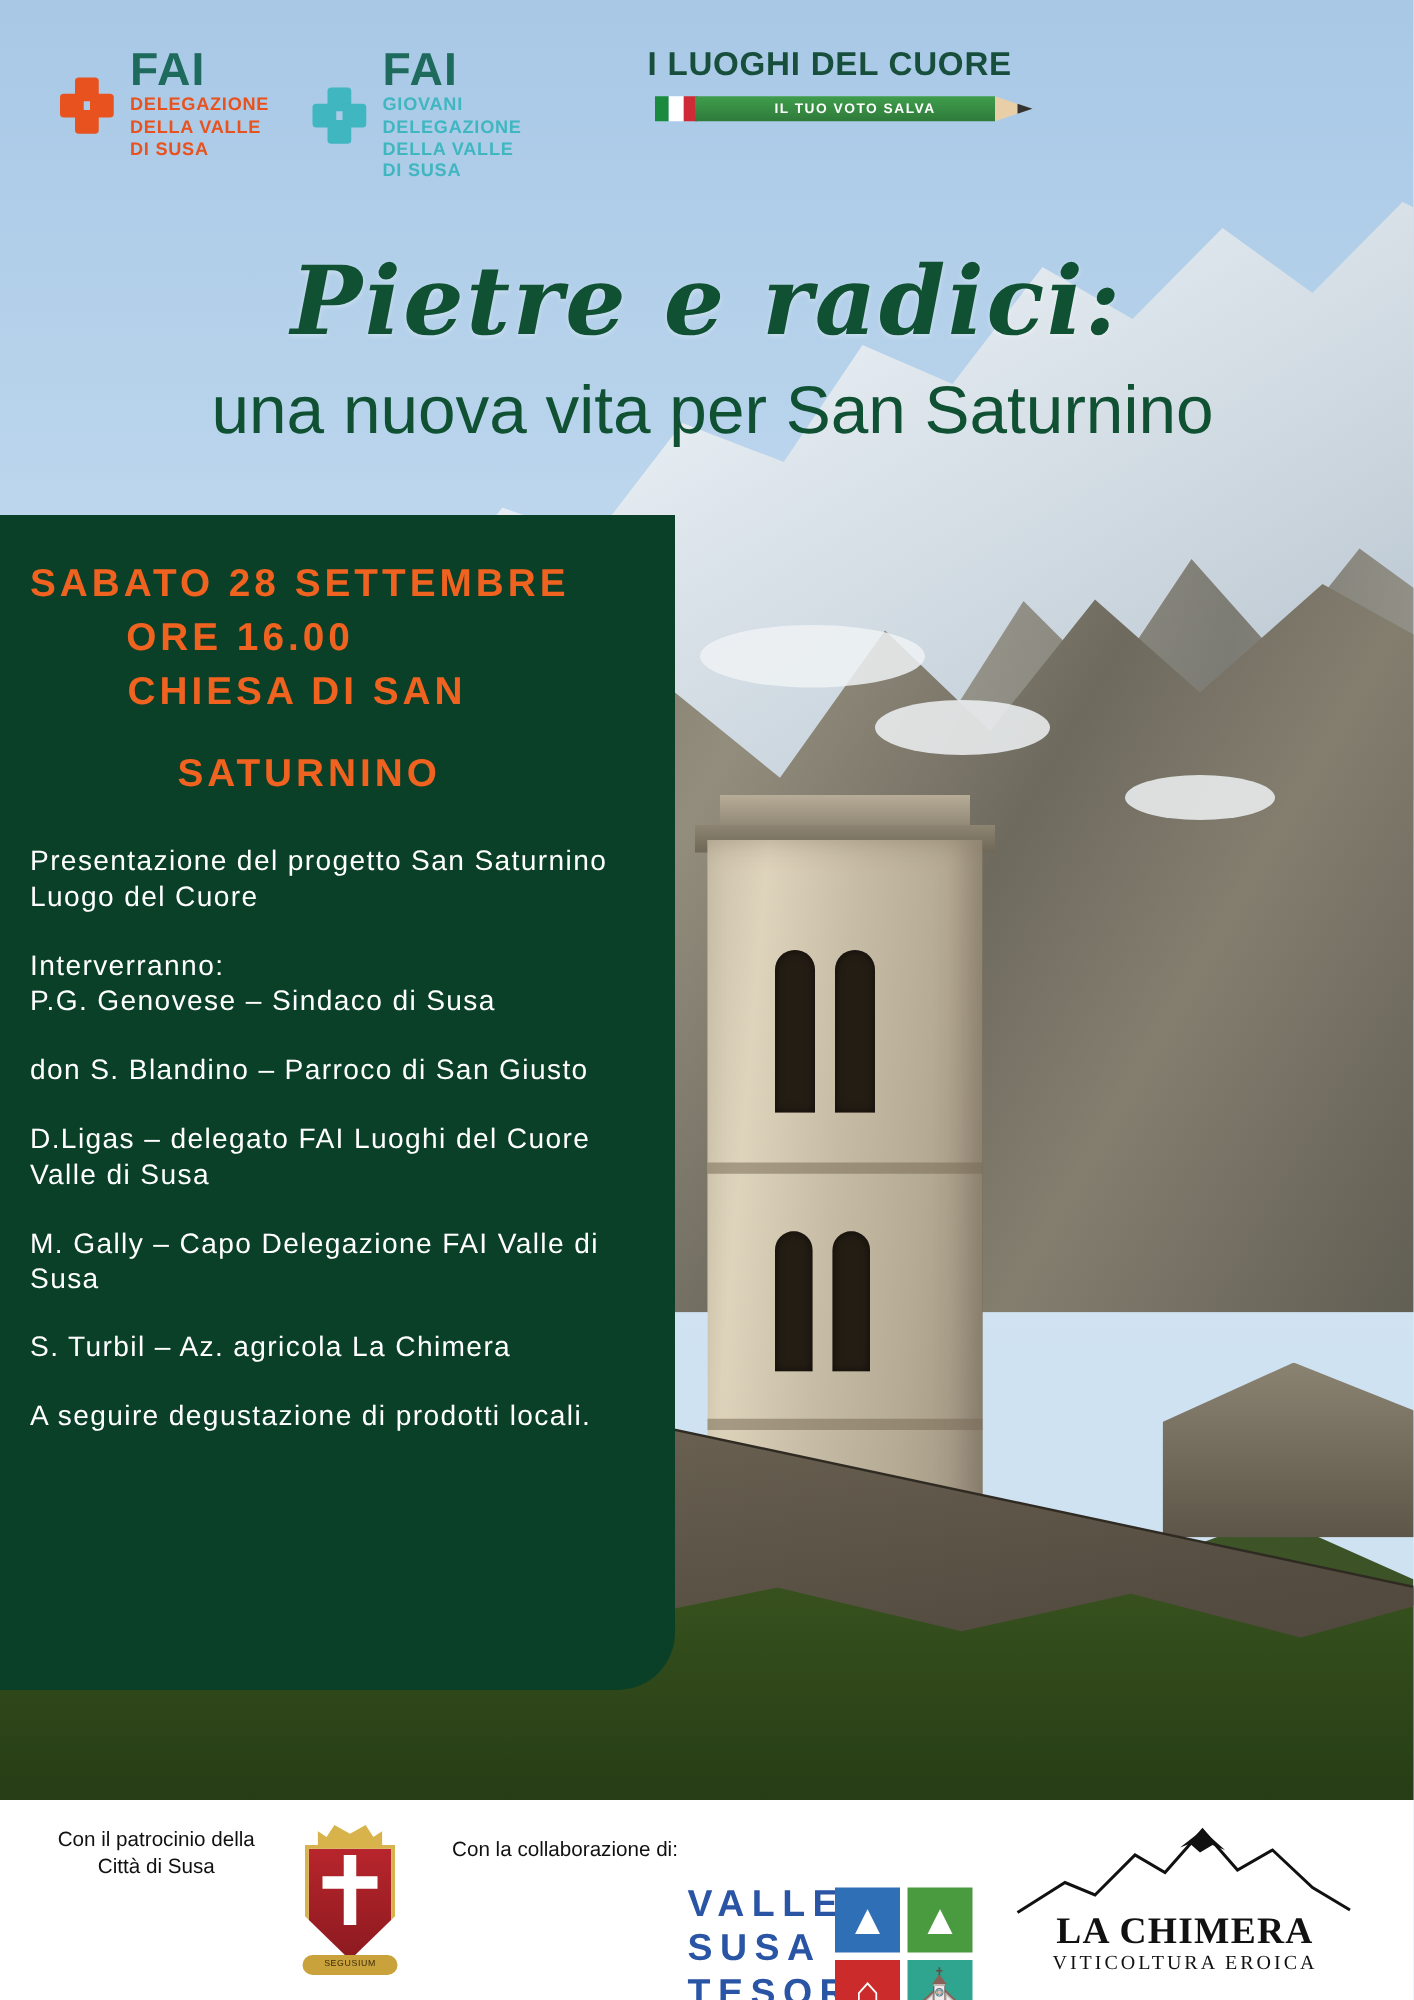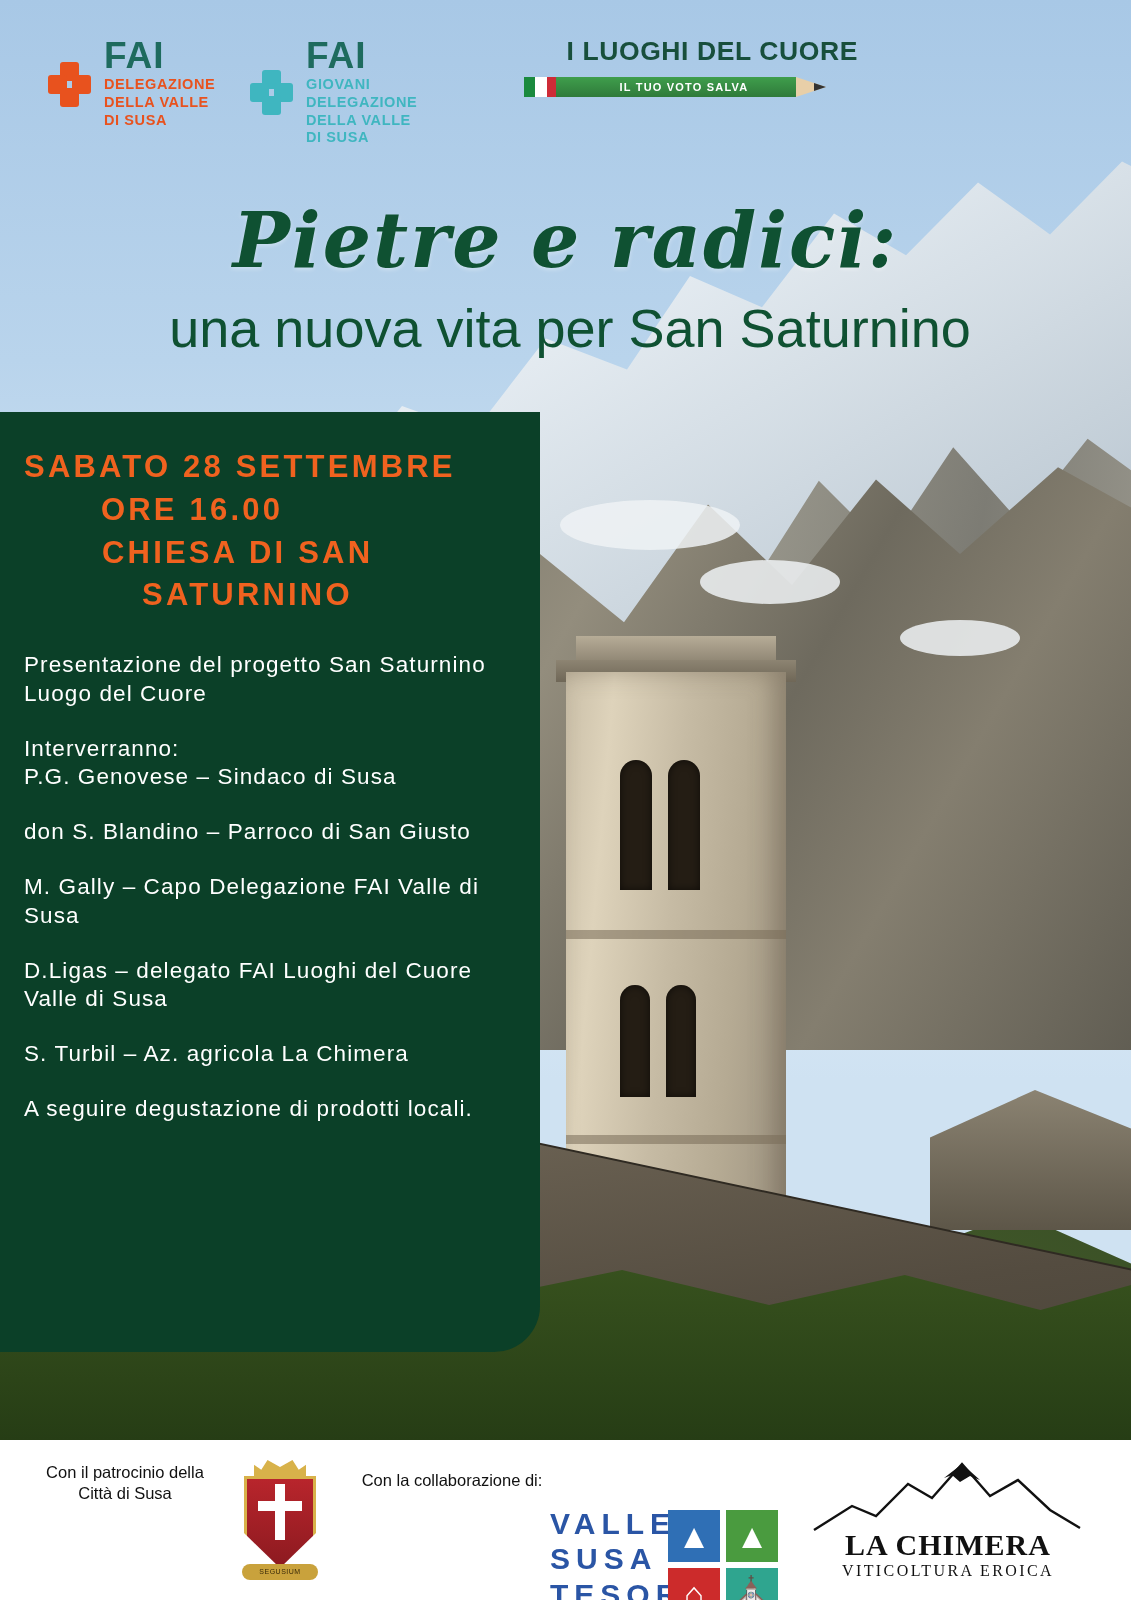--- a/index.html
+++ b/index.html
@@ -109,21 +109,21 @@
     font-size: 14.5px; font-weight: bold; letter-spacing: .6px; line-height: 1.22;
     text-transform: uppercase; margin-top: 3px;
   }
   .orange { color: #e8521e; }
   .teal { color: #3fb6c0; }
   .fai-dark { color: #1e6b5e; }
 
   .luoghi { position: absolute; left: 518px; top: 36px; width: 340px; }
   .luoghi-title {
     font-size: 26.5px; font-weight: bold; color: #184f3c; letter-spacing: .6px;
-    text-align: right;
+    text-align: left;
   }
   .pencil {
     position: relative; margin-top: 7px; height: 26px; width: 320px;
   }
   .pencil-body {
     position: absolute; left: 38px; top: 3px; width: 240px; height: 20px;
     background: linear-gradient(#3f9e4c, #2f7a3a);
     display: flex; align-items: center; justify-content: center;
   }
   .pencil-body span {
@@ -163,21 +163,21 @@
     padding: 34px 30px 4px 24px;
     color: #ffffff;
   }
   .panel .when {
     color: #f0621f; font-weight: bold; font-size: 31px; letter-spacing: 3.2px;
     line-height: 1.38; text-transform: uppercase;
   }
   .when .l1 { display:block; }
   .when .l2 { display:block; text-align:center; padding-right:150px; }
   .when .l3 { display:block; padding-left: 78px; }
-  .when .l4 { display:block; padding-left: 118px; }
+  .when .l4 { display:block; padding-left: 118px; margin-top: 24px; }
   .panel .body { margin-top: 34px; }
   .blk { margin-bottom: 26px; font-size: 22.5px; line-height: 1.28; letter-spacing: 1.1px; color: #fff; }
 
   
   .footer {
     position: absolute; left: 0; bottom: 0; width: 1131px; height: 160px;
     background: #ffffff;
   }
   .foot-text {
     position: absolute; font-size: 16.5px; color: #111; text-align: center; line-height: 1.3;
@@ -327,22 +327,22 @@
       <span class="l2">ore 16.00</span>
       <span class="l3">CHIESA DI SAN</span>
       <span class="l4">SATURNINO</span>
     </div>
 
     <div class="body">
       <div class="blk">Presentazione del progetto San Saturnino Luogo del Cuore</div>
       <div class="blk" style="white-space:pre-line">Interverranno:
 P.G. Genovese – Sindaco di Susa</div>
       <div class="blk">don S. Blandino – Parroco di San Giusto</div>
+      <div class="blk">D.Ligas – delegato FAI Luoghi del Cuore Valle di Susa</div>
       <div class="blk">M. Gally – Capo Delegazione FAI Valle di Susa</div>
-      <div class="blk">D.Ligas – delegato FAI Luoghi del Cuore Valle di Susa</div>
       <div class="blk">S. Turbil – Az. agricola La Chimera</div>
       <div class="blk">A seguire degustazione di prodotti locali.</div>
     </div>
   </div>
 
   <div class="footer">
     <div class="foot-text patro">Con il patrocinio della Città di Susa</div>
 
     <div class="crest">
       <div class="crest-crown"></div>

